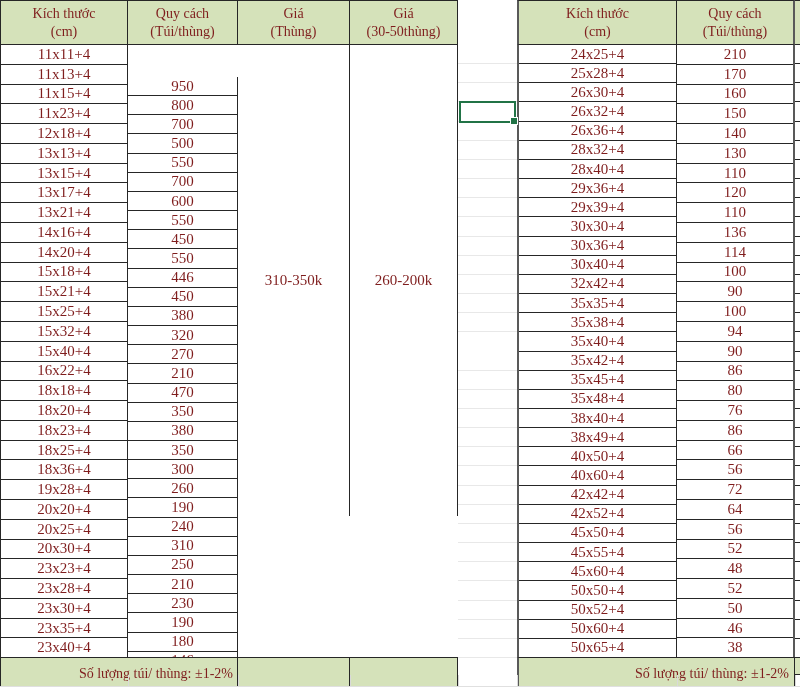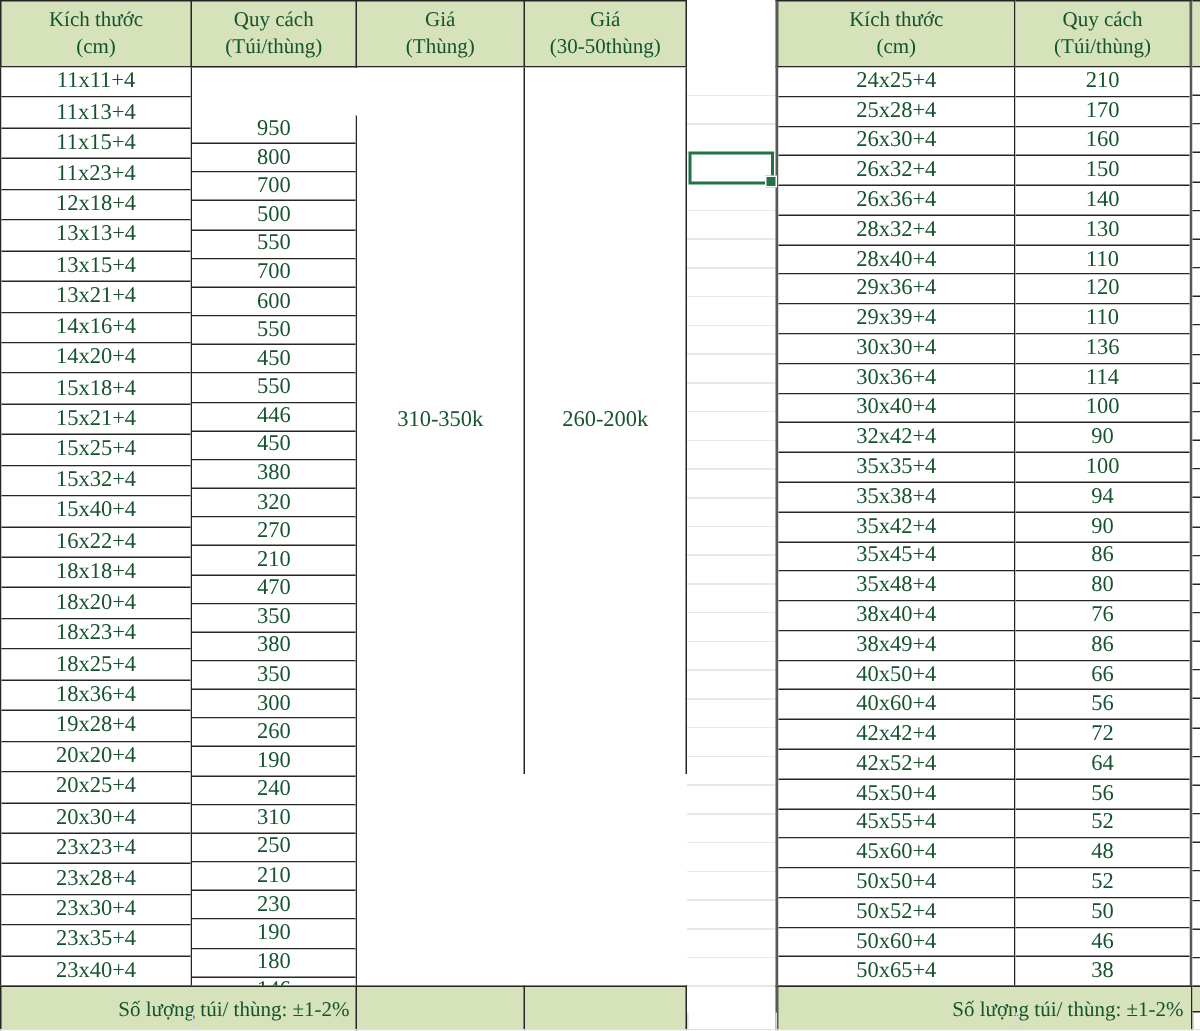--- a/index.html
+++ b/index.html
@@ -1,18 +1,18 @@
 <!DOCTYPE html>
 <html><head>
 <meta charset="utf-8">
 <style>
   html,body{margin:0;padding:0;background:#ffffff;}
   .sheet{
     position:relative;width:800px;height:687px;background:#ffffff;overflow:hidden;
-    font-family:"Liberation Serif","DejaVu Serif",serif;color:#14532d;
+    font-family:"Liberation Serif","DejaVu Serif",serif;color:#7f1d1d;
   }
   
   .hcell{
     position:absolute;top:0;height:45px;background:#d5e2ba;box-sizing:border-box;
     border-top:1px solid #262626;border-bottom:1px solid #262626;border-right:1px solid #262626;
     display:flex;flex-direction:column;align-items:center;justify-content:center;
     font-size:14px;line-height:18px;text-align:center;
   }
   .first{border-left:1px solid #262626;}
   
@@ -63,20 +63,21 @@
   </div>
 
   <div class="col first" style="left:0;width:128px;">
       <div class="cell">11x11+4</div>
       <div class="cell">11x13+4</div>
       <div class="cell">11x15+4</div>
       <div class="cell">11x23+4</div>
       <div class="cell">12x18+4</div>
       <div class="cell">13x13+4</div>
       <div class="cell">13x15+4</div>
+      <div class="cell">13x17+4</div>
       <div class="cell">13x21+4</div>
       <div class="cell">14x16+4</div>
       <div class="cell">14x20+4</div>
       <div class="cell">15x18+4</div>
       <div class="cell">15x21+4</div>
       <div class="cell">15x25+4</div>
       <div class="cell">15x32+4</div>
       <div class="cell">15x40+4</div>
       <div class="cell">16x22+4</div>
       <div class="cell">18x18+4</div>
@@ -163,20 +164,21 @@
       <div class="cell">28x32+4</div>
       <div class="cell">28x40+4</div>
       <div class="cell">29x36+4</div>
       <div class="cell">29x39+4</div>
       <div class="cell">30x30+4</div>
       <div class="cell">30x36+4</div>
       <div class="cell">30x40+4</div>
       <div class="cell">32x42+4</div>
       <div class="cell">35x35+4</div>
       <div class="cell">35x38+4</div>
+      <div class="cell">35x40+4</div>
       <div class="cell">35x42+4</div>
       <div class="cell">35x45+4</div>
       <div class="cell">35x48+4</div>
       <div class="cell">38x40+4</div>
       <div class="cell">38x49+4</div>
       <div class="cell">40x50+4</div>
       <div class="cell">40x60+4</div>
       <div class="cell">42x42+4</div>
       <div class="cell">42x52+4</div>
       <div class="cell">45x50+4</div>

